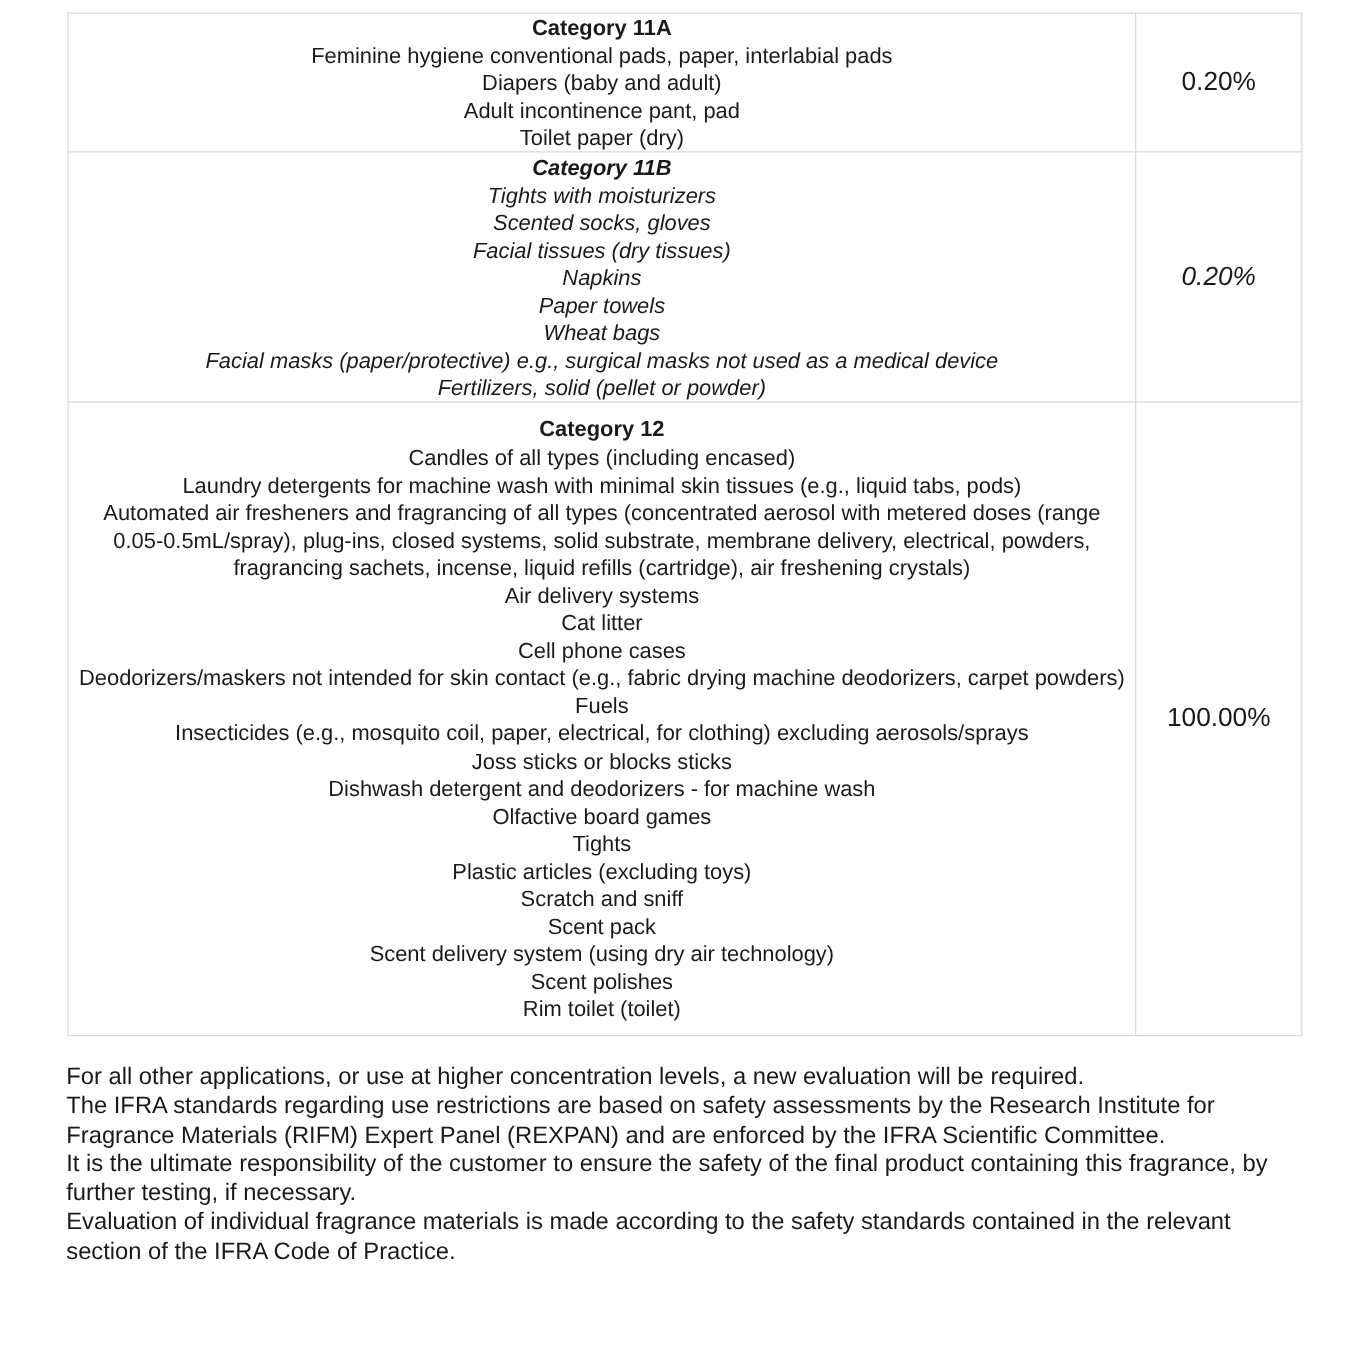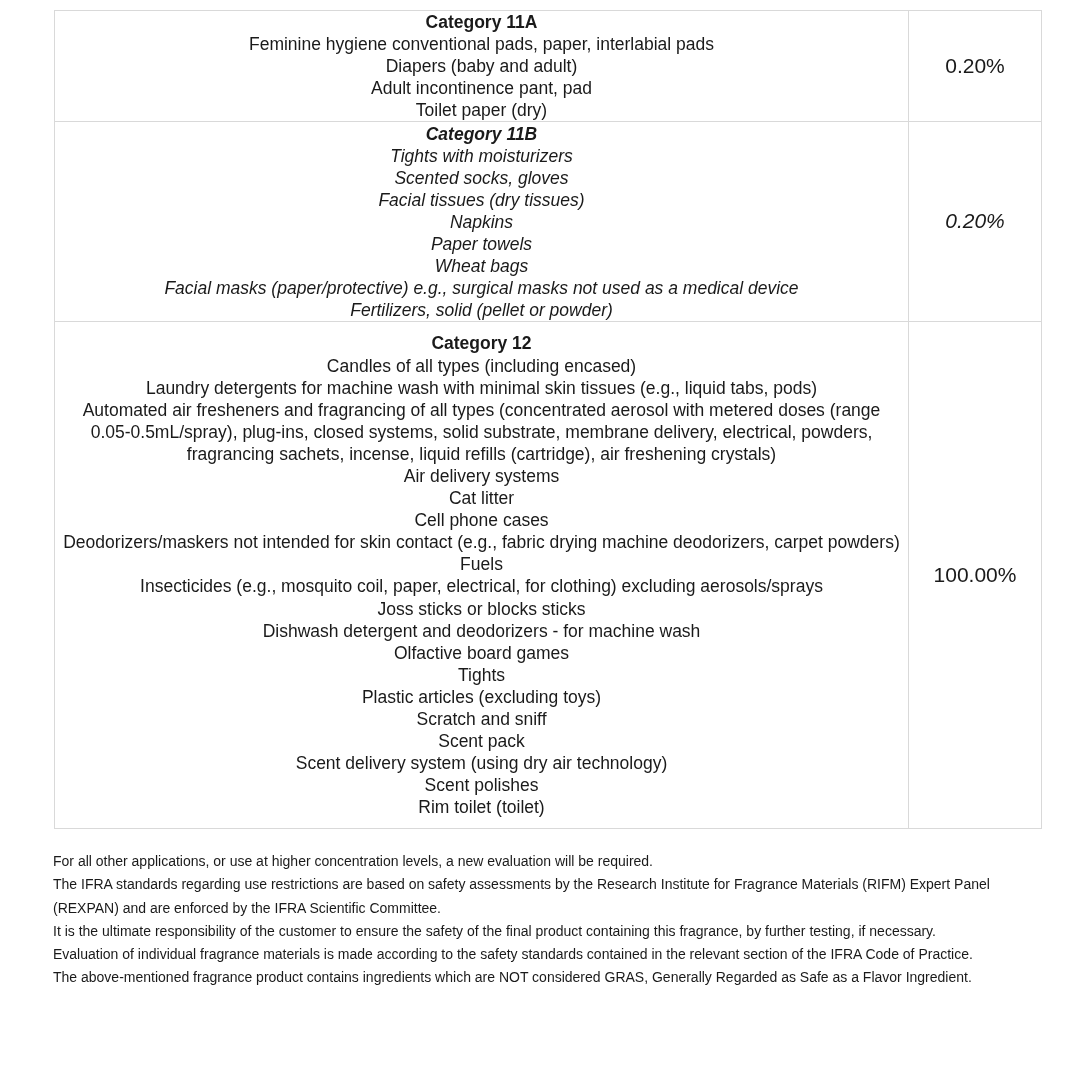--- a/index.html
+++ b/index.html
@@ -44,21 +44,21 @@
       padding: 0 6px;
     }
     .limit-value {
       font-size: 21px;
     }
     .notes {
       position: absolute;
       left: 53px;
       top: 850px;
       width: 990px;
-      font-size: 14px;
+      font-size: 19px;
       line-height: 23.3px;
     }
     .note-line {
       display: block;
       margin: 0;
     }
   </style>
 </head>
 <body>
 
@@ -130,14 +130,13 @@
       </td>
     </tr>
   </tbody>
 </table>
 
 <div class="notes">
   <p class="note-line">For all other applications, or use at higher concentration levels, a new evaluation will be required.</p>
   <p class="note-line">The IFRA standards regarding use restrictions are based on safety assessments by the Research Institute for Fragrance Materials (RIFM) Expert Panel (REXPAN) and are enforced by the IFRA Scientific Committee.</p>
   <p class="note-line">It is the ultimate responsibility of the customer to ensure the safety of the final product containing this fragrance, by further testing, if necessary.</p>
   <p class="note-line">Evaluation of individual fragrance materials is made according to the safety standards contained in the relevant section of the IFRA Code of Practice.</p>
-  <p class="note-line">The above-mentioned fragrance product contains ingredients which are NOT considered GRAS, Generally Regarded as Safe as a Flavor Ingredient.</p>
 </div>
 
 </body></html>

